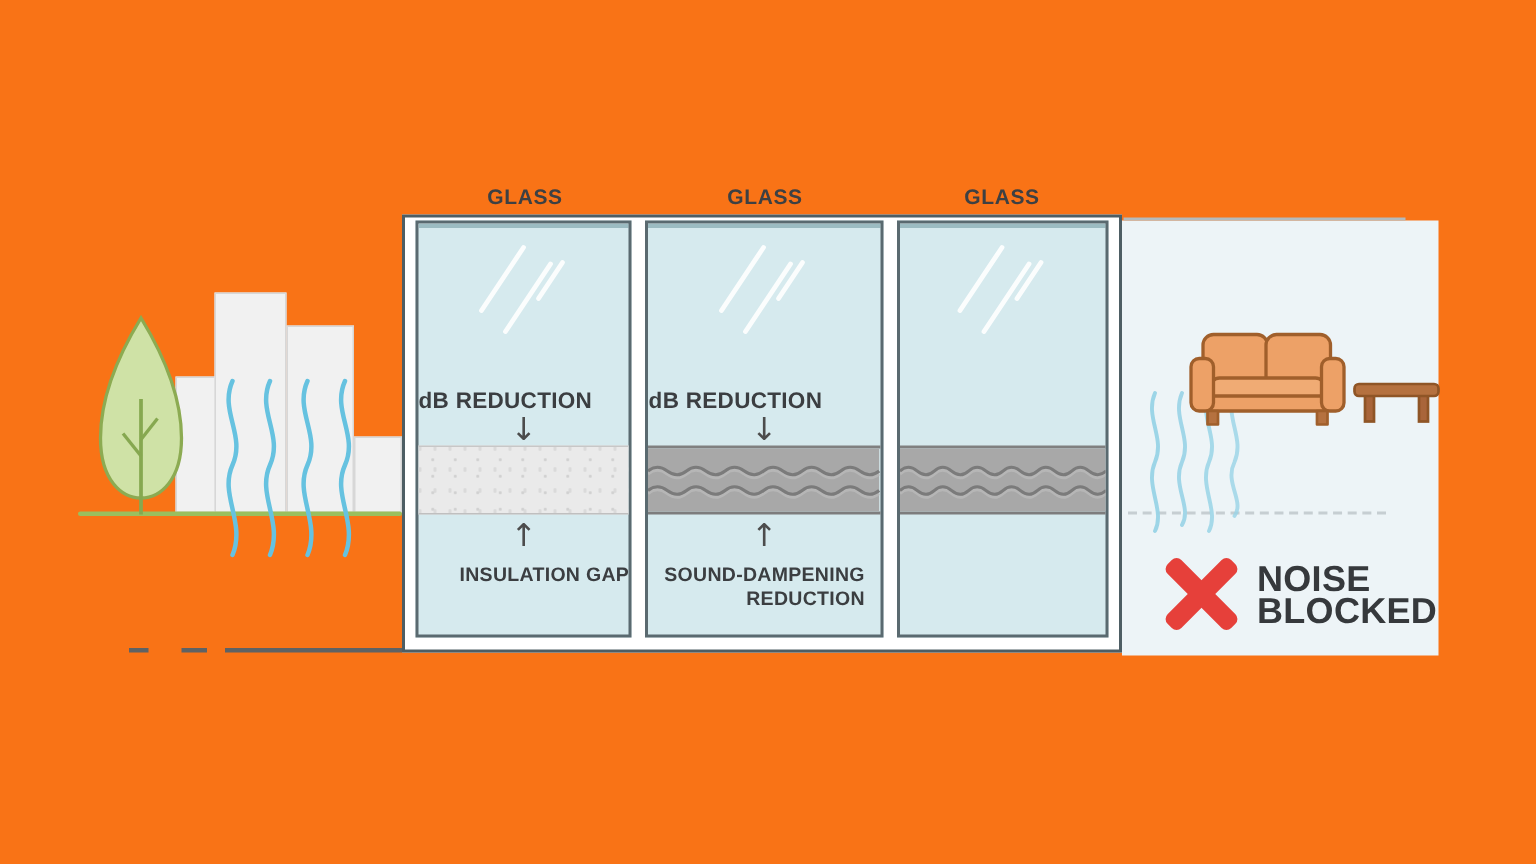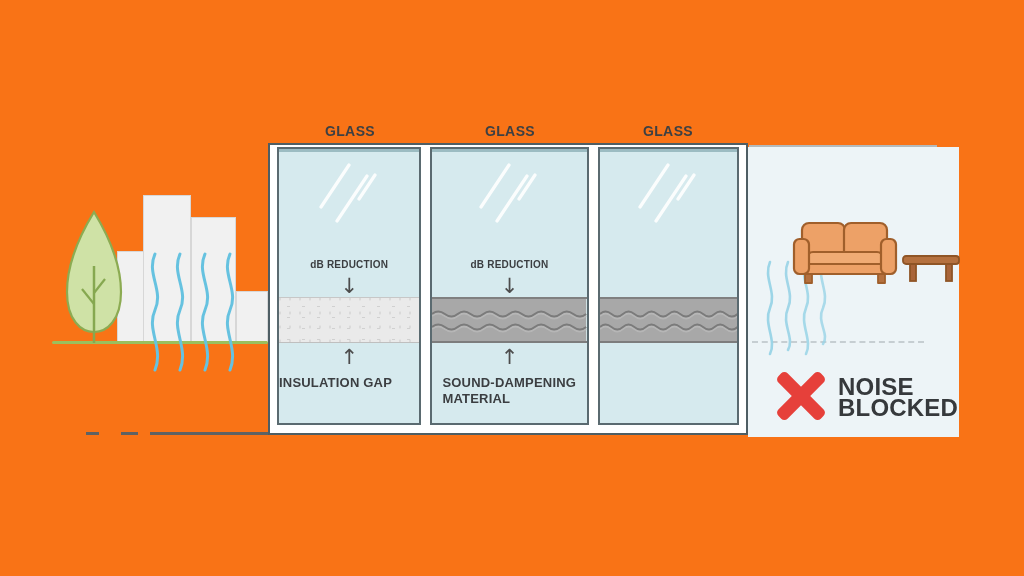--- a/index.html
+++ b/index.html
@@ -19,34 +19,34 @@
   
   .glass-label{position:absolute;top:123px;width:100px;text-align:center;font-size:14px;font-weight:700;
     color:#3d4043;letter-spacing:.4px;}
 
   
   .window-frame{position:absolute;left:268px;top:143px;width:480px;height:292px;box-sizing:border-box;
     background:#ffffff;border:2px solid #4e5e64;display:flex;gap:9px;padding:2px 7px 8px 7px;z-index:2;}
   .pane{position:relative;background:var(--glass);border:2px solid var(--glass-edge);box-sizing:border-box;
     box-shadow:inset 0 3px 0 rgba(110,150,158,.55);}
   .pane .shine{position:absolute;left:50%;top:8px;transform:translateX(-50%);}
-  .db-label{position:absolute;top:110px;left:0;width:100%;text-align:center;font-size:10px;font-weight:700;
+  .db-label{position:absolute;top:110px;left:0;width:100%;text-align:left;font-size:15px;font-weight:700;
     color:var(--text-dark);letter-spacing:.2px;}
   .arrow{position:absolute;left:0;width:100%;text-align:center;color:#4c4c4c;font-size:21px;line-height:22px;
     font-family:"DejaVu Sans",sans-serif;}
   .arrow.down{top:126px;}
   .arrow.up{top:197px;}
   .band{position:absolute;left:0;top:148px;width:100%;height:46px;box-sizing:border-box;}
   .band-insulation{background-color:var(--insulation-band);
     background-image:radial-gradient(#d0d0d0 1px,transparent 1.3px),radial-gradient(#dadada 1px,transparent 1.3px);
     background-size:15px 11px,10px 14px;background-position:2px 3px,6px 8px;
     border-top:1.5px solid #c7c7c7;border-bottom:1.5px solid #bfbfbf;}
   .band-dampening{border-top:2px solid #808080;border-bottom:2px solid #7d7d7d;}
   .band-dampening svg{display:block;width:100%;height:100%;}
-  .layer-label{position:absolute;top:226px;left:0;width:100%;text-align:left;font-size:13px;font-weight:700;
+  .layer-label{position:absolute;top:226px;left:0;width:100%;text-align:right;font-size:13px;font-weight:700;
     color:var(--text-dark);line-height:16px;letter-spacing:.2px;}
 
   
   .room-bg{position:absolute;left:748px;top:147px;width:211px;height:290px;background:var(--room-bg);z-index:1;}
   .room-topline{position:absolute;left:749px;top:145px;width:188px;height:2px;background:#b4babc;z-index:2;}
   .room-dashline{position:absolute;left:752px;top:341px;width:172px;height:0;border-top:2px dashed #c6ced2;z-index:2;}
 
   .x-mark{position:absolute;left:776px;top:371px;width:50px;height:50px;z-index:3;}
   .x-mark i{position:absolute;left:50%;top:50%;width:60px;height:13px;background:var(--blocked-red);
     border-radius:4.5px;}
@@ -169,21 +169,21 @@
       <div class="band band-dampening">
         <svg viewBox="0 0 150 42" preserveAspectRatio="none">
           <rect x="0" y="0" width="150" height="42" fill="#a8a8a8"></rect>
           <path d="M0,15 q6,-5 12.5,0 t12.5,0 t12.5,0 t12.5,0 t12.5,0 t12.5,0 t12.5,0 t12.5,0 t12.5,0 t12.5,0 t12.5,0 t12.5,0" fill="none" stroke="#bcbcbc" stroke-width="2" transform="translate(0,2)" opacity="0.7"></path>
           <path d="M0,15 q6,-5 12.5,0 t12.5,0 t12.5,0 t12.5,0 t12.5,0 t12.5,0 t12.5,0 t12.5,0 t12.5,0 t12.5,0 t12.5,0 t12.5,0" fill="none" stroke="#7b7b7b" stroke-width="2"></path>
           <path d="M0,28 q6,-5 12.5,0 t12.5,0 t12.5,0 t12.5,0 t12.5,0 t12.5,0 t12.5,0 t12.5,0 t12.5,0 t12.5,0 t12.5,0 t12.5,0" fill="none" stroke="#bcbcbc" stroke-width="2" transform="translate(0,2)" opacity="0.7"></path>
           <path d="M0,28 q6,-5 12.5,0 t12.5,0 t12.5,0 t12.5,0 t12.5,0 t12.5,0 t12.5,0 t12.5,0 t12.5,0 t12.5,0 t12.5,0 t12.5,0" fill="none" stroke="#7b7b7b" stroke-width="2"></path>
         </svg>
       </div>
       <div class="arrow up">↑</div>
-      <div class="layer-label" style="padding:0 10px;box-sizing:border-box;">SOUND-DAMPENING MATERIAL</div>
+      <div class="layer-label" style="padding:0 10px;box-sizing:border-box;">SOUND-DAMPENING REDUCTION</div>
     </div>
 
     <div class="pane" style="flex:140;">
       <svg class="shine" width="72" height="72" viewBox="0 0 72 72">
         <g stroke="#ffffff" stroke-width="3.2" stroke-linecap="round" opacity="0.92">
           <line x1="8" y1="50" x2="36" y2="8"></line>
           <line x1="24" y1="64" x2="54" y2="19"></line>
           <line x1="46" y1="42" x2="62" y2="18"></line>
         </g>
       </svg>

